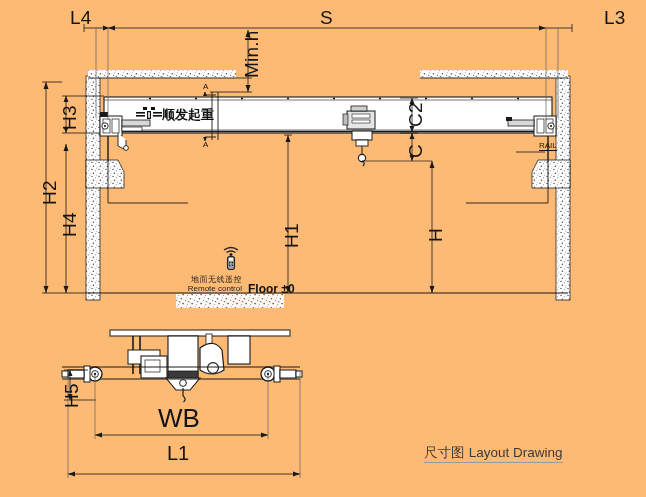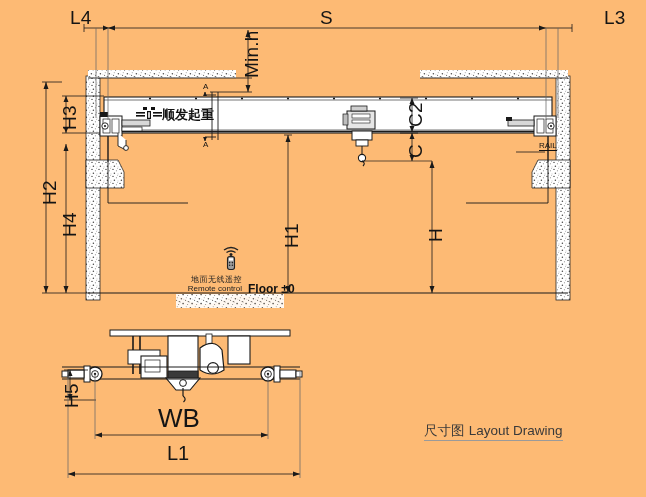--- a/index.html
+++ b/index.html
@@ -392,18 +392,18 @@
     <div class="rc-cn" style="margin-top:1px;">地面无线遥控</div>
     <div class="rc-en" style="margin-top:1px;">Remote control</div>
   </div>
 
   <div class="lbl floor" style="left:248px;top:283px;">Floor ±0</div>
 
   <div class="lbl dim rot" style="left:62px;top:408px;">H5</div>
   <div class="lbl" style="left:158px;top:405px;font-size:26px;">WB</div>
   <div class="lbl" style="left:167px;top:443px;font-size:20px;">L1</div>
 
-  <div class="lbl caption" style="left:424px;top:424px;">
+  <div class="lbl caption" style="left:424px;top:446px;">
     <span>尺寸图</span>
     <span class="en">Layout Drawing</span>
   </div>
 
 </div>
 
 </body></html>

